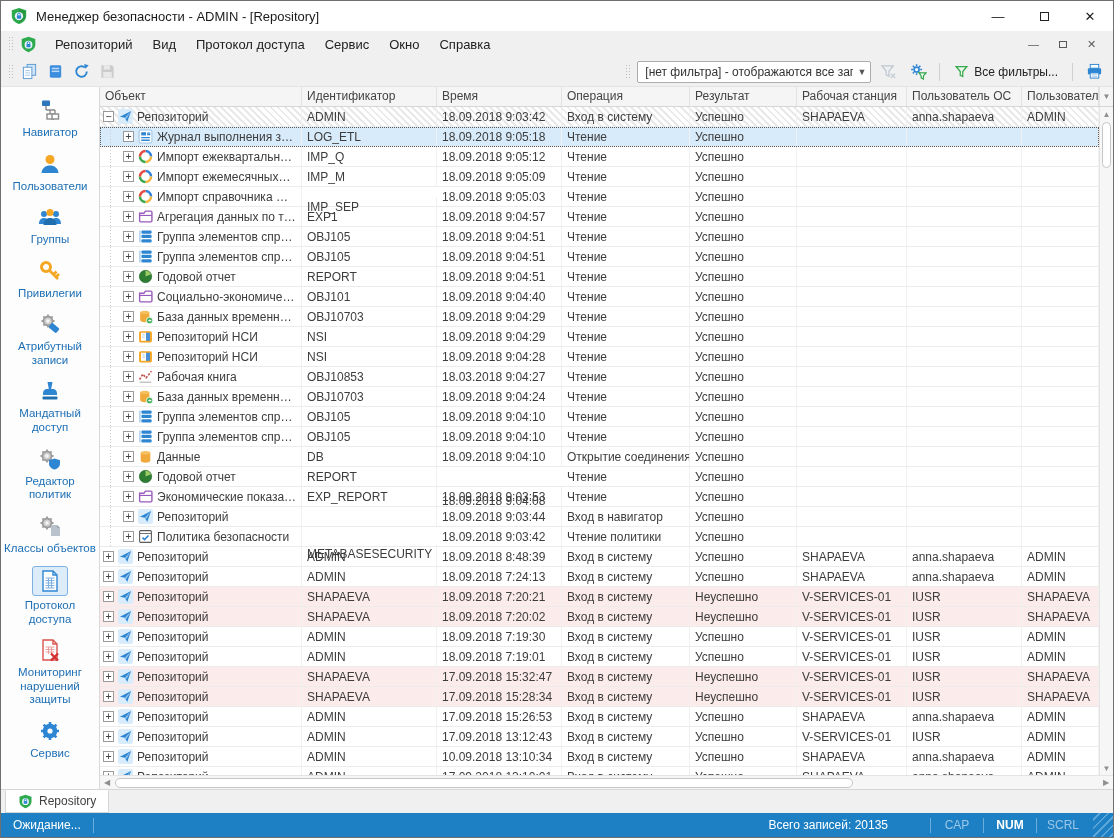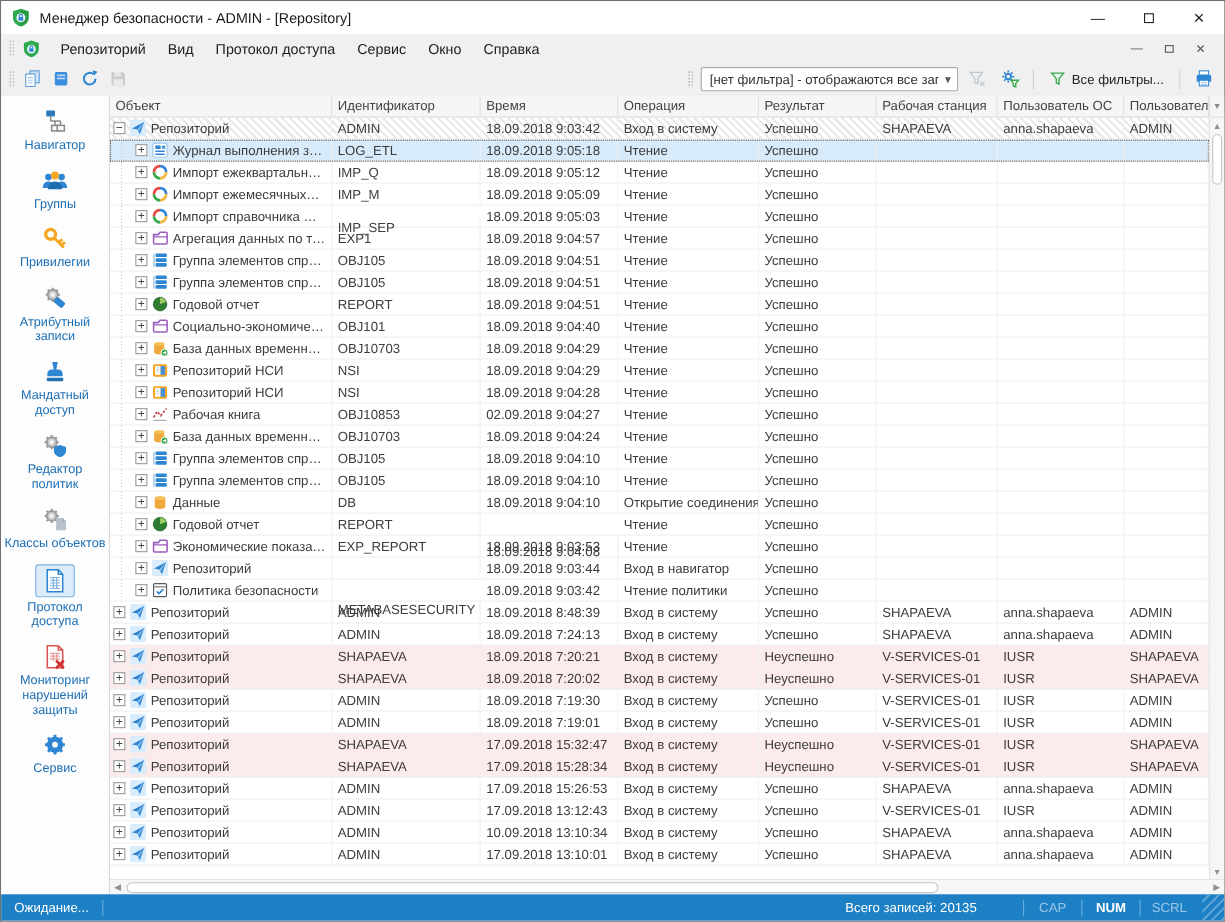--- a/index.html
+++ b/index.html
@@ -213,20 +213,29 @@
               <path d="M8 8v4M8 12h9M12 12v4M17 12v4" fill="none" stroke="#8a8a8a" stroke-width="1.4"></path>
               <rect x="9" y="16" width="6.5" height="5" fill="none" stroke="#8a8a8a" stroke-width="1.4"></rect>
               <rect x="14" y="16" width="6.5" height="5" fill="#fff" stroke="#8a8a8a" stroke-width="1.4"></rect>
             </svg>
           </span>
           <span class="slabel">Навигатор</span>
         </div>
         <div class="side-item">
           <span class="sicon">
             <svg viewBox="0 0 24 24">
+              <circle cx="12" cy="7.5" r="4.5" fill="#f5a623"></circle>
+              <path d="M3.5 21c.4-5 4-7.5 8.5-7.5s8.1 2.5 8.5 7.5z" fill="#2e86d3"></path>
+            </svg>
+          </span>
+          <span class="slabel">Пользователи</span>
+        </div>
+        <div class="side-item">
+          <span class="sicon">
+            <svg viewBox="0 0 24 24">
               <circle cx="6" cy="9" r="3" fill="#2e86d3"></circle>
               <circle cx="18" cy="9" r="3" fill="#2e86d3"></circle>
               <path d="M1 19c0-4 2-6 5-6s5 2 5 6zM13 19c0-4 2-6 5-6s5 2 5 6z" fill="#2e86d3"></path>
               <circle cx="12" cy="7.5" r="3.6" fill="#f5a623"></circle>
               <path d="M5.5 20c0-4.5 2.8-7 6.5-7s6.5 2.5 6.5 7z" fill="#1f6fb0"></path>
             </svg>
           </span>
           <span class="slabel">Группы</span>
         </div>
         <div class="side-item">
@@ -634,21 +643,21 @@
                 <span class="exp">+</span>
                 <span class="ricon">
                   <svg viewBox="0 0 14 14">
                     <polyline points="1.5,9.8 4.5,4.8 7.5,8.2 12.5,2.2" fill="none" stroke="#c0504d" stroke-width="1.5" stroke-dasharray="2.1 1.3"></polyline>
                     <path d="M1.5 12.3h11" stroke="#b0b0b0" stroke-width="1"></path>
                   </svg>
                 </span>
                 <span class="objtext">Рабочая книга</span>
               </div>
               <div class="cell" style="width: 135px;">OBJ10853</div>
-              <div class="cell" style="width: 125px;">02.09.2018 9:04:27</div>
+              <div class="cell" style="width: 125px;">18.03.2018 9:04:27</div>
               <div class="cell" style="width: 128px;">Чтение</div>
               <div class="cell" style="width: 107px;">Успешно</div>
               <div class="cell" style="width: 110px;"></div>
               <div class="cell" style="width: 115px;"></div>
               <div class="cell" style="flex: 1 1 auto;"></div>
             </div>
             <div class="grow">
               <div class="cell obj" style="width: 202px;">
                 <span class="indent"></span>
                 <span class="exp">+</span>
@@ -1071,20 +1080,31 @@
       </div>
       <div class="hscroll">
         <span class="arr">◀</span>
         <span class="thumb"></span>
         <span class="track"></span>
         <span class="arr">▶</span>
       </div>
     </div>
   </div>
 
+  <div class="tabbar">
+    <div class="tab">
+      <span class="appicon"><svg viewBox="0 0 20 20">
+            <path d="M10 1l8 2.6v6.2c0 4.6-3.2 7.6-8 9.2-4.8-1.6-8-4.6-8-9.2V3.6z" fill="#2eaa4e"></path>
+            <circle cx="10" cy="10.2" r="4.6" fill="#eaf4fb"></circle>
+            <rect x="7.6" y="9.3" width="4.8" height="3.8" rx="0.8" fill="#2e86d3"></rect>
+            <path d="M8.5 9.3V8.2a1.5 1.5 0 0 1 3 0v1.1" fill="none" stroke="#2e86d3" stroke-width="1.1"></path>
+          </svg></span>
+      <span>Repository</span>
+    </div>
+  </div>
 
   <div class="statusbar">
     <span class="sb-left">Ожидание...</span>
     <span class="sb-sep"></span>
     <span class="sb-total">Всего записей: 20135</span>
     <span class="sb-sep"></span>
     <span class="sb-flag">CAP</span>
     <span class="sb-sep"></span>
     <span class="sb-flag on">NUM</span>
     <span class="sb-sep"></span>

